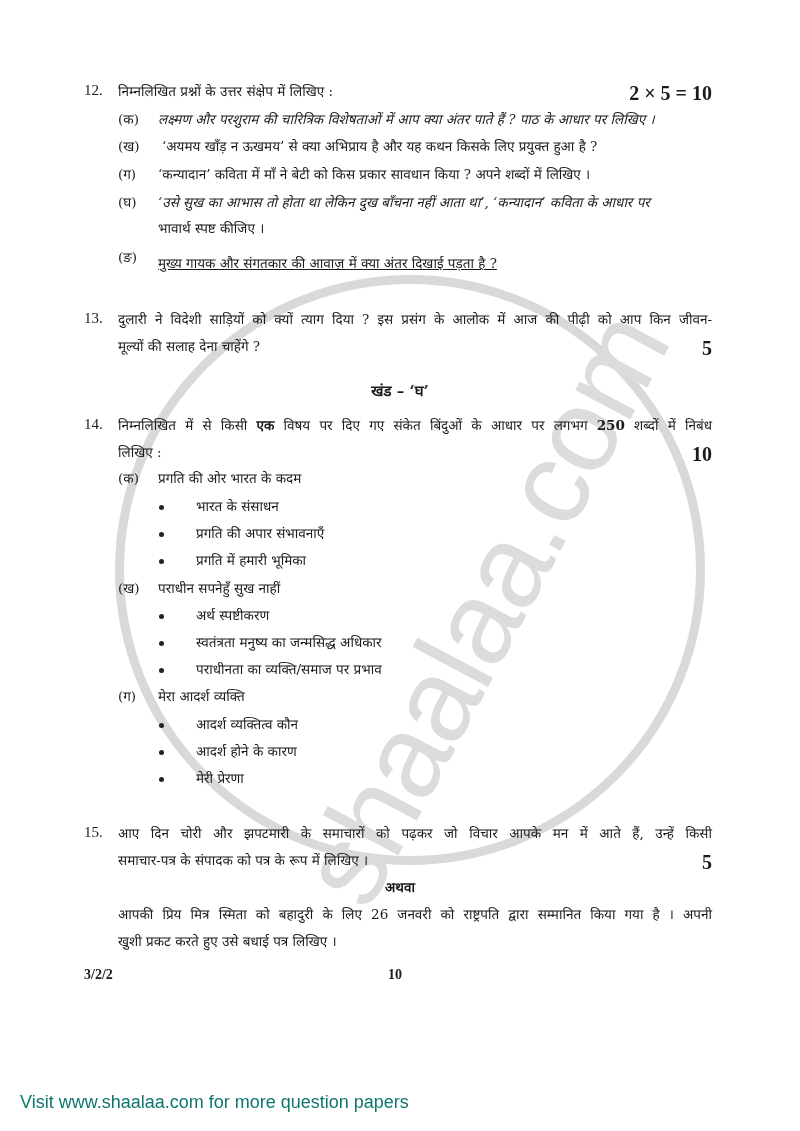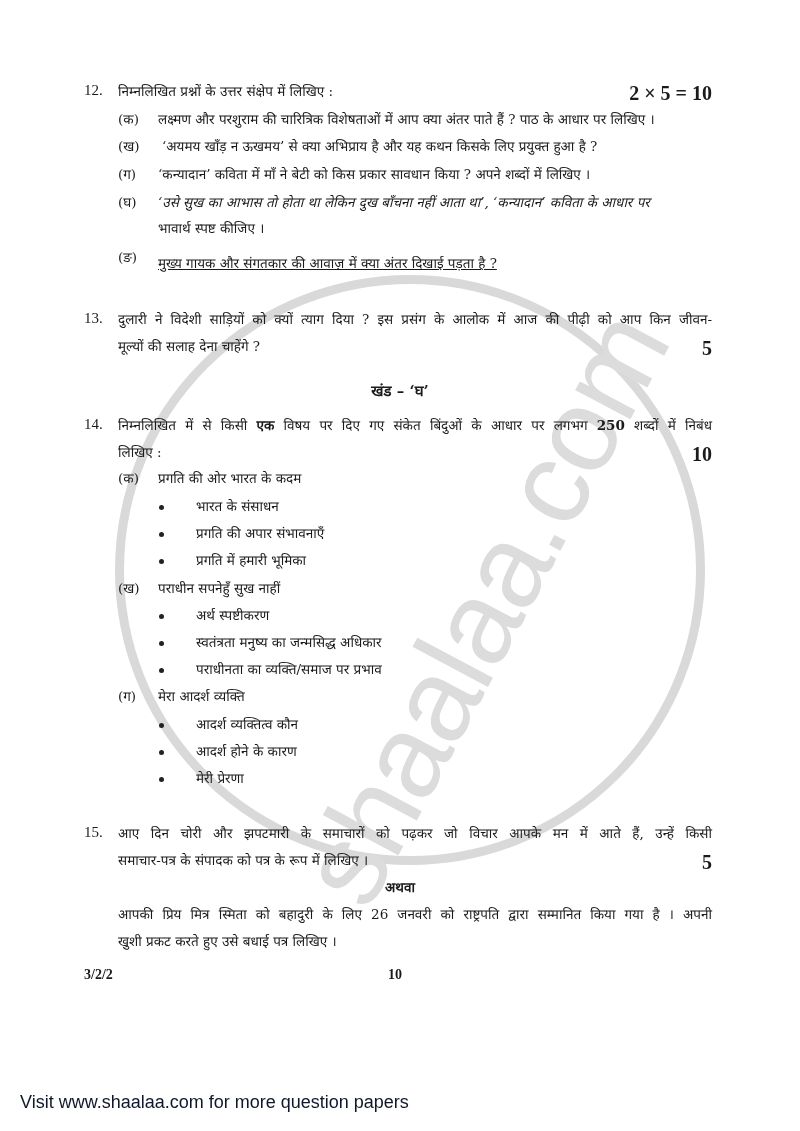--- a/index.html
+++ b/index.html
@@ -106,39 +106,39 @@
       left: 388px; top: 967px;
       font-family: "Liberation Serif", serif;
       font-weight: bold;
       font-size: 14px;
     }
     .visit {
       position: absolute;
       left: 20px; top: 1092px;
       font-family: "Liberation Sans", sans-serif;
       font-size: 18px;
-      color: #0f172a;
+      color: #0f766e;
     }
   </style>
 </head>
 <body>
 
 <div class="page">
 
   <div class="watermark"></div>
   <div class="watermark-text">shaalaa.com</div>
 
   <div class="content">
 
     <span class="qnum" style="left:84px; top:82px;">12.</span>
     <span class="line" style="left:118px; top:82px;">निम्नलिखित प्रश्नों के उत्तर संक्षेप में लिखिए :</span>
     <span class="marks" style="top:82px;">2 × 5 = 10</span>
 
     <span class="label" style="left:118px; top:110px;">(क)</span>
-    <span class="line" style="left:158px; top:110px;">लक्ष्मण और परशुराम की चारित्रिक विशेषताओं में आप क्या अंतर पाते हैं ? पाठ के आधार पर लिखिए ।</span>
+    <span class="line" style="left:158px; top:110px;font-style:italic;">लक्ष्मण और परशुराम की चारित्रिक विशेषताओं में आप क्या अंतर पाते हैं ? पाठ के आधार पर लिखिए ।</span>
 
     <span class="label" style="left:118px; top:137px;">(ख)</span>
     <span class="line" style="left:162px; top:137px;">‘अयमय खाँड़ न ऊखमय’ से क्या अभिप्राय है और यह कथन किसके लिए प्रयुक्त हुआ है ?</span>
 
     <span class="label" style="left:118px; top:165px;">(ग)</span>
     <span class="line" style="left:158px; top:165px;">‘कन्यादान’ कविता में माँ ने बेटी को किस प्रकार सावधान किया ? अपने शब्दों में लिखिए ।</span>
 
     <span class="label" style="left:118px; top:193px;">(घ)</span>
     <span class="line" style="left:158px; top:193px;font-style:italic;">‘उसे सुख का आभास तो होता था लेकिन दुख बाँचना नहीं आता था’, ‘कन्यादान’ कविता के आधार पर</span>
     <span class="line" style="left:158px; top:219px;">भावार्थ स्पष्ट कीजिए ।</span>

